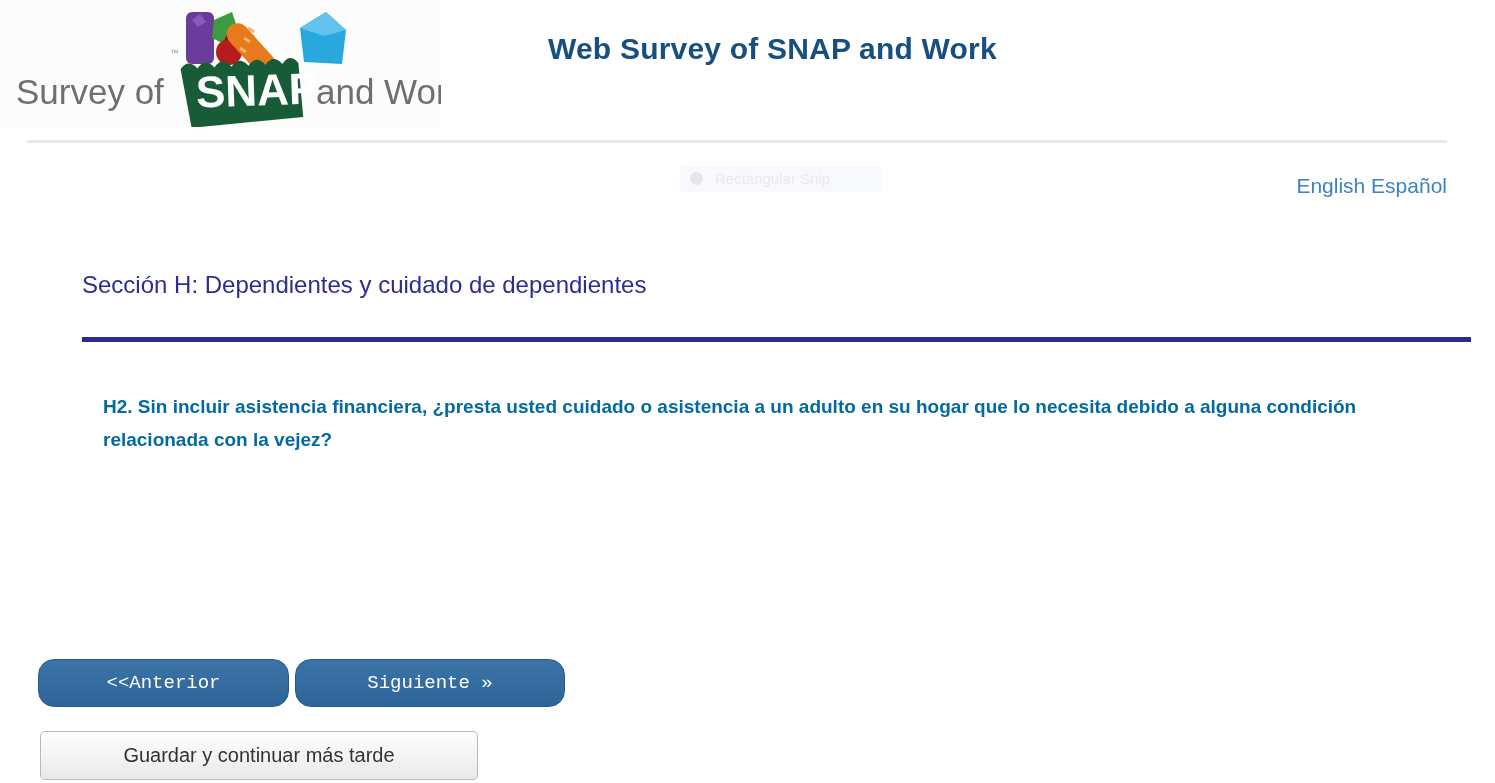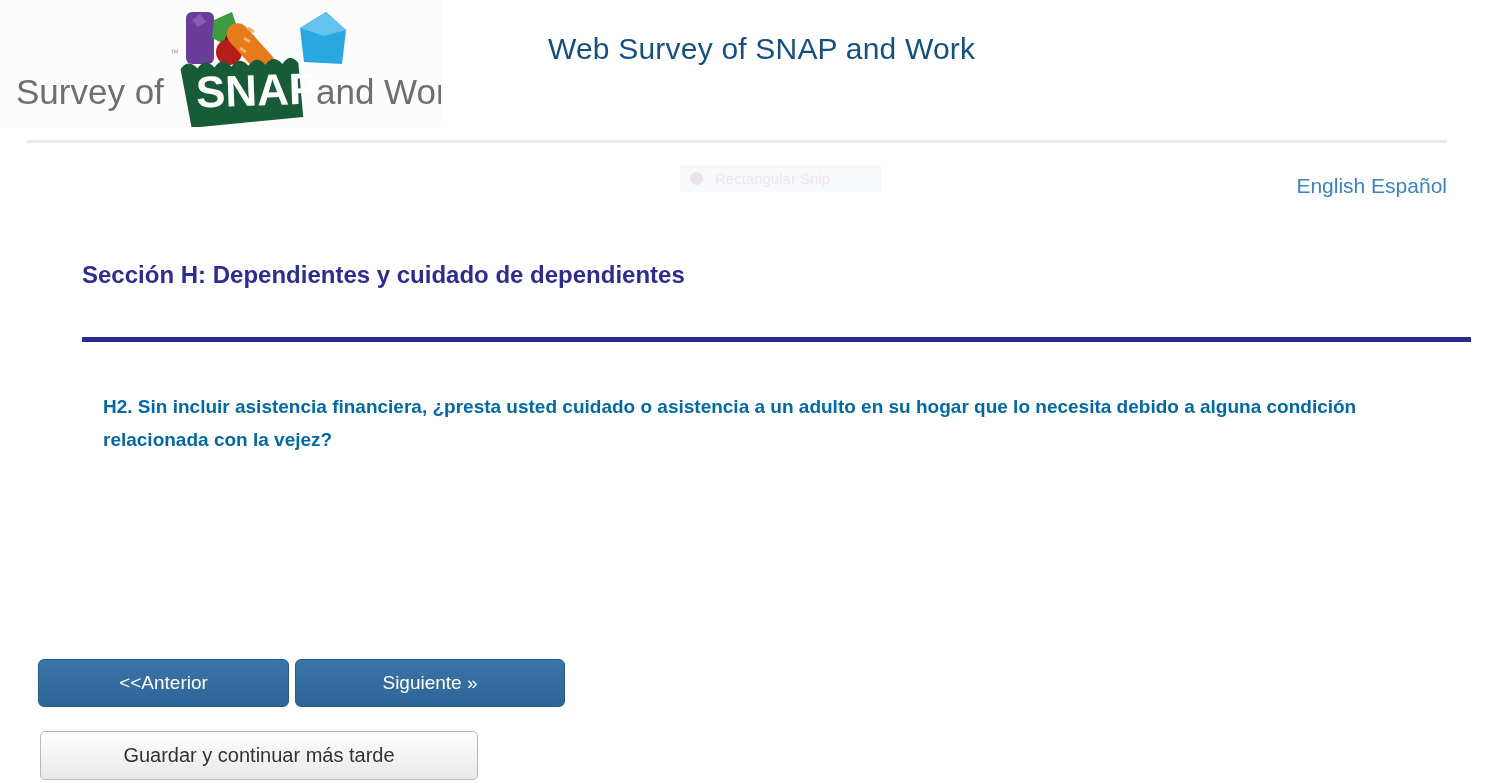--- a/index.html
+++ b/index.html
@@ -12,21 +12,21 @@
   }
 
   
   .logo-block {
     position:absolute; left:0; top:0;
     width:441px; height:127px;
     background:#fcfcfc;
   }
   .page-title {
     position:absolute; left:548px; top:32px;
-    font-size:30px; font-weight:normal; color:#17507e;
+    font-size:30px; font-weight:bold; color:#17507e;
     letter-spacing:0.2px; white-space:nowrap;
   }
   .header-divider {
     position:absolute; left:27px; top:140px;
     width:1420px; height:3px; background:#e9e9e9;
   }
 
   
   .snip-ghost {
     position:absolute; left:680px; top:165px;
@@ -43,22 +43,22 @@
 
   
   .lang-links {
     position:absolute; top:174px; right:48px;
     font-size:21px; color:#3e82c4; white-space:nowrap;
   }
   .lang-links a { color:#3e82c4; text-decoration:none; cursor:pointer; }
 
   
   .section-heading {
-    position:absolute; left:82px; top:261px;
-    font-size:24px; font-weight:bold; color:#2d2c90;
+    position:absolute; left:82px; top:271px;
+    font-size:24px; font-weight:normal; color:#2d2c90;
     white-space:nowrap;
   }
   .section-rule {
     position:absolute; left:82px; top:337px;
     width:1389px; height:5px; background:#2b2b8f;
   }
 
   
   .question {
     position:absolute; left:103px; top:390px;
@@ -84,22 +84,22 @@
     border:2px solid #757575; border-radius:50%;
     background:#ffffff; margin-right:13px;
   }
   .option-label { font-size:20px; color:#212121; }
 
   
   .btn { position:absolute; display:flex; align-items:center; justify-content:center;
          cursor:pointer; user-select:none; }
   .btn-blue {
     background:linear-gradient(#3b74a8, #2e6598);
-    border:1px solid #295a86; border-radius:6px;
-    color:#ffffff; font-size:19px;
+    border:1px solid #295a86; border-radius:16px;
+    color:#ffffff; font-size:19px;font-family:Liberation Mono, monospace;
   }
   .btn-prev { left:38px;  top:659px; width:251px; height:48px; }
   .btn-next { left:295px; top:659px; width:270px; height:48px; }
   .btn-save {
     left:40px; top:731px; width:438px; height:49px;
     background:linear-gradient(#fefefe, #e9e9e9);
     border:1px solid #b9b9b9; border-radius:5px;
     color:#333333; font-size:20px;
   }
 </style>

